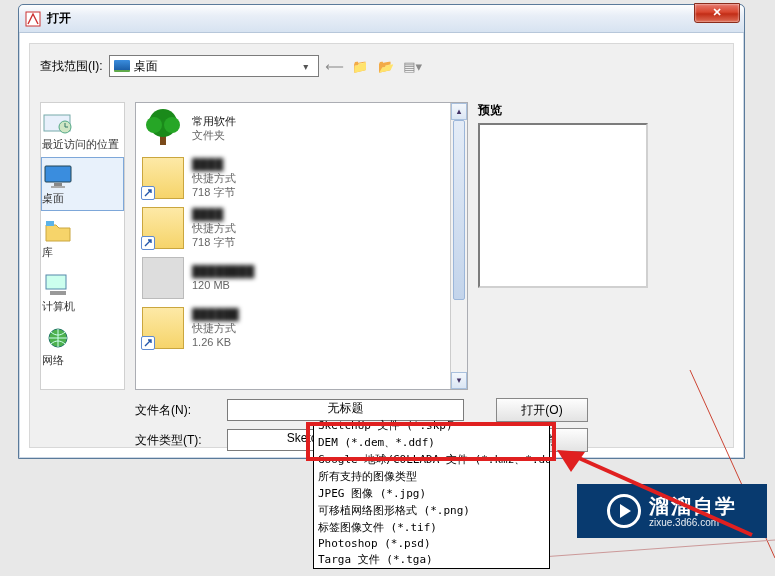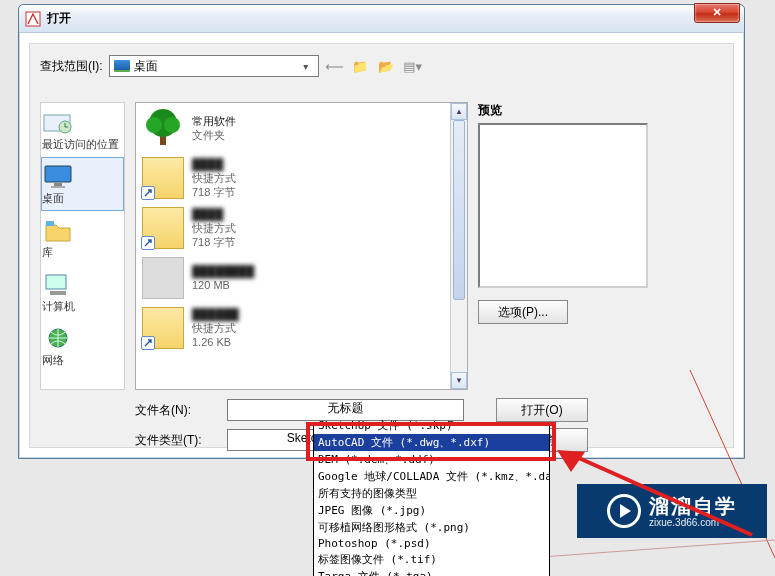--- a/index.html
+++ b/index.html
@@ -222,21 +222,20 @@
           <div class="sbtrack">
               <div class="sbthumb"></div>
             </div>
           <div class="sbbtn dn">▾</div>
         </div>
       </div>
 
       <div class="rightcol">
         <span class="lbl">预览</span>
         <div class="preview"></div>
-        <button class="optbtn">选项(P)...</button>
       </div>
     </div>
 
     <div class="bottomrows">
       <div class="brow">
         <label>文件名(N):</label>
         <div class="field">
           <span>无标题</span>
           <span class="dd">▾</span>
         </div>
@@ -249,28 +248,27 @@
           <span class="dd">▾</span>
         </div>
         <button class="actbtn">取消</button>
       </div>
     </div>
   </div>
 </div>
 
 <div class="ddlist">
   <div class="opt" style="margin-top:-9px">SketchUp 文件 (*.skp)</div>
-  <div class="opt sel">AutoCAD 文件 (*.dwg、*.dxf)</div>
   <div class="opt">DEM (*.dem、*.ddf)</div>
   <div class="opt">Google 地球/COLLADA 文件 (*.kmz、*.dae)</div>
   <div class="opt">所有支持的图像类型</div>
   <div class="opt">JPEG 图像 (*.jpg)</div>
   <div class="opt">可移植网络图形格式 (*.png)</div>
+  <div class="opt">标签图像文件 (*.tif)</div>
   <div class="opt">Photoshop (*.psd)</div>
-  <div class="opt">标签图像文件 (*.tif)</div>
   <div class="opt">Targa 文件 (*.tga)</div>
 
 </div>
 
 <div class="redbox"></div>
 <svg class="arrow" viewBox="0 0 200 100">
   <line x1="195" y1="85" x2="15" y2="5" stroke="#e02020" stroke-width="4"></line>
   <polygon points="0,0 28,2 14,22" fill="#e02020"></polygon>
 </svg>
 

